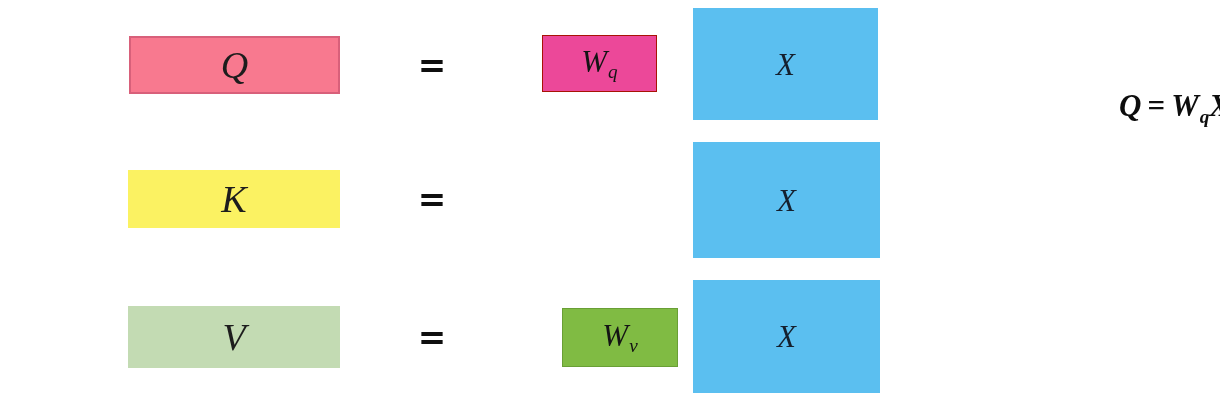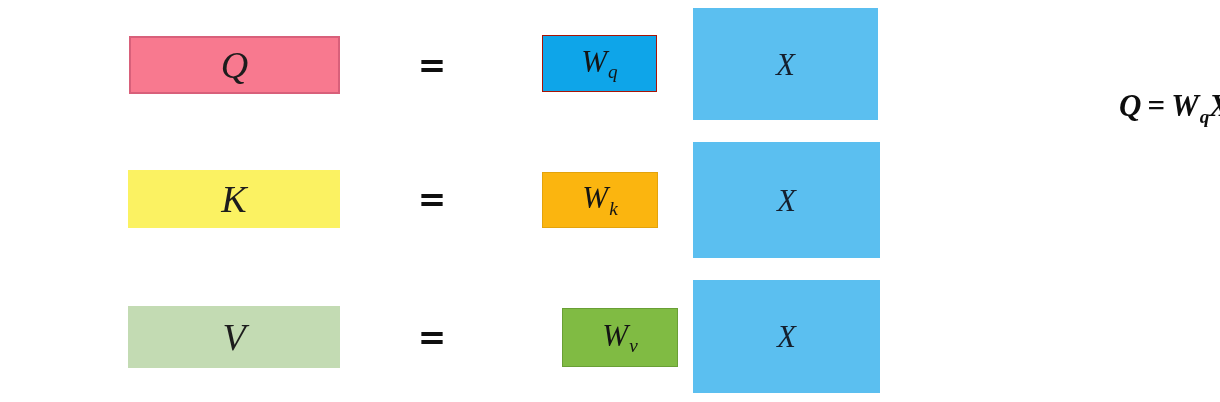--- a/index.html
+++ b/index.html
@@ -85,34 +85,31 @@
 </style>
 </head>
 <body>
 
 <div class="canvas">
 
   <div class="box q-box" style="background: rgb(248, 121, 143); border-color: rgb(216, 96, 122);">
     <span class="qkv-label">Q</span>
   </div>
   <div class="equals eq-1">=</div>
-  <div class="box wq-box" style="background: #0ea5e9; border-color: rgb(168, 19, 5);">
+  <div class="box wq-box" style="background: #ec4899; border-color: rgb(168, 19, 5);">
     <span class="w-label"><span>W</span><span class="sub">q</span></span>
   </div>
   <div class="box noborder x1-box" style="background: rgb(91, 191, 240);">
     <span class="x-label">X</span>
   </div>
 
   <div class="box noborder k-box" style="background: rgb(251, 242, 98);">
     <span class="qkv-label">K</span>
   </div>
   <div class="equals eq-2">=</div>
-  <div class="box wk-box" style="background: rgb(251, 181, 15); border-color: rgb(227, 163, 12);">
-    <span class="w-label"><span>W</span><span class="sub">k</span></span>
-  </div>
   <div class="box noborder x2-box" style="background: rgb(91, 191, 240);">
     <span class="x-label">X</span>
   </div>
 
   <div class="box noborder v-box" style="background: rgb(195, 219, 179);">
     <span class="qkv-label">V</span>
   </div>
   <div class="equals eq-3">=</div>
   <div class="box wv-box" style="background: rgb(128, 187, 67); border-color: rgb(105, 159, 53); margin-left: 20px;">
     <span class="w-label"><span>W</span><span class="sub">v</span></span>

